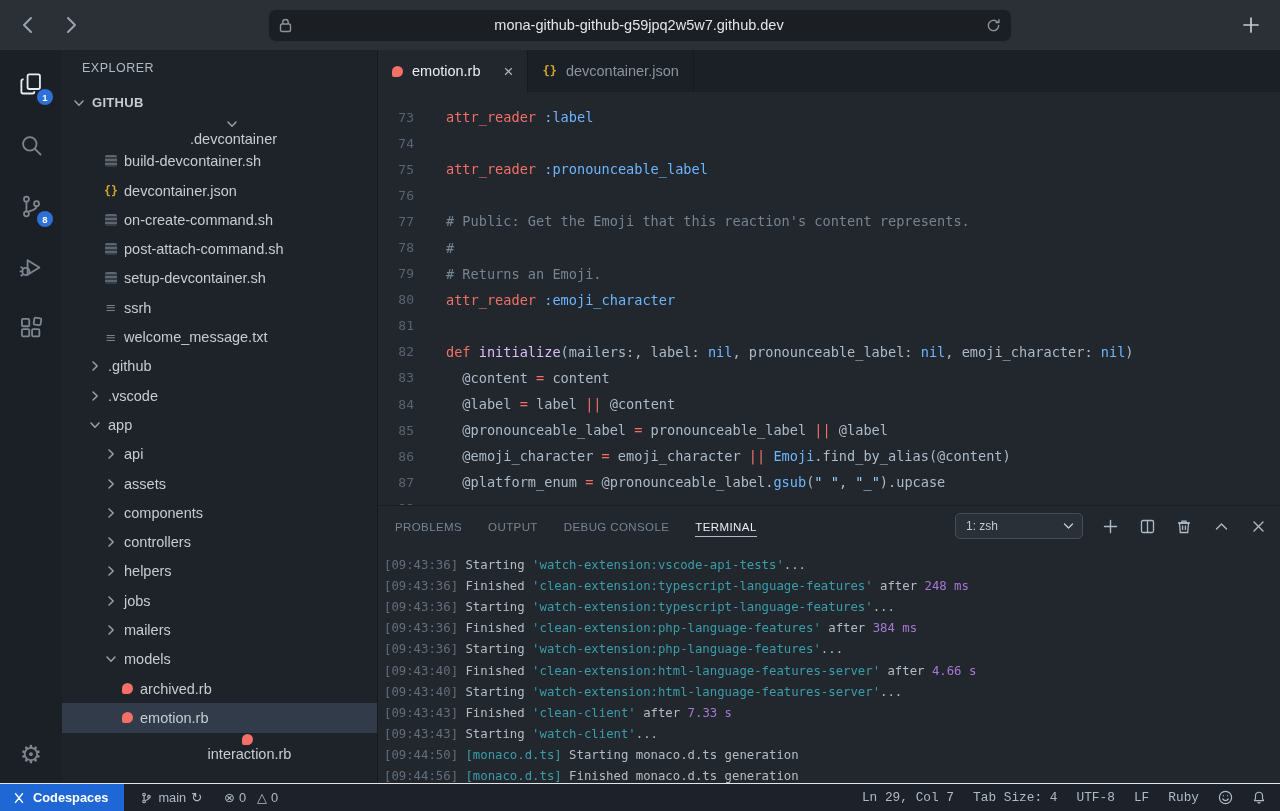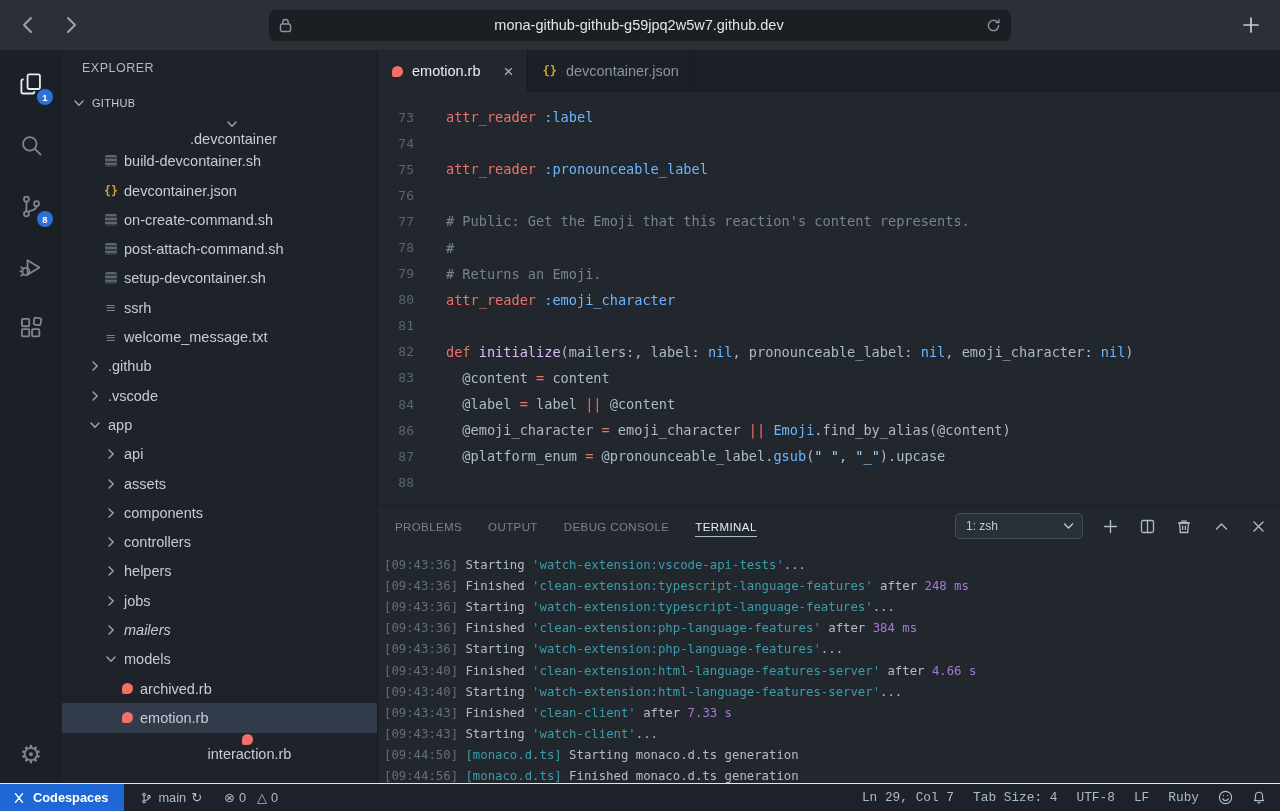--- a/index.html
+++ b/index.html
@@ -32,21 +32,21 @@
   .act-gear { position:absolute; bottom:14px; left:0; width:62px; display:flex; justify-content:center;
     color:#7d8590; font-size:25px; cursor:pointer; font-family:"DejaVu Sans", sans-serif; }
 
   
   .sidebar { width:316px; background:#1e232a; display:flex; flex-direction:column; border-right:1px solid #161a1f; }
   .sidebar-header { height:36px; line-height:36px; padding-left:20px; font-size:12.5px; letter-spacing:.5px;
     color:#b1bac4; }
   .tree { flex:1; overflow:hidden; padding-top:2px; }
   .trow { height:29.3px; display:flex; align-items:center; cursor:pointer; color:#c6ccd3; font-size:14.5px; }
   .trow.sel { background:#323b49; }
-  .trow.root .tlabel { font-weight:400; font-size:11px; letter-spacing:.3px; }
+  .trow.root .tlabel { font-weight:700; font-size:13px; letter-spacing:.3px; }
   .tchev { width:18px; height:16px; display:flex; align-items:center; justify-content:center; color:#99a1aa; }
   .tchev.down svg { transform:rotate(90deg); }
   .ficon { width:18px; height:16px; display:flex; align-items:center; justify-content:center; }
   .tlabel { margin-left:4px; white-space:nowrap; }
   .ic-ruby { width:11px; height:11px; background:#f47067; border-radius:50% 50% 50% 18%; display:inline-block; }
   .ic-json { color:#d4a72c; font-weight:700; font-size:11.5px; font-family:"DejaVu Sans Mono", monospace; }
   .ic-shell { width:12px; height:12px; border-radius:2px;
     background:repeating-linear-gradient(#5d6670 0 2px, #343c45 2px 4px); display:inline-block; }
   .ic-text { color:#768390; font-size:13px; font-family:"DejaVu Sans", sans-serif; }
 
@@ -302,21 +302,21 @@
           <span class="tlabel">helpers</span>
         </div>
         <div class="trow" style="padding-left: 40px;">
           <span class="tchev ">
             <svg width="12" height="12" viewBox="0 0 12 12">
               <path d="M4 2l4.2 4L4 10" fill="none" stroke="currentColor" stroke-width="1.5" stroke-linecap="round" stroke-linejoin="round"></path>
             </svg>
           </span>
           <span class="tlabel">jobs</span>
         </div>
-        <div class="trow" style="padding-left: 40px; font-style: italic;">
+        <div class="trow" style="padding-left: 40px;">
           <span class="tchev ">
             <svg width="12" height="12" viewBox="0 0 12 12">
               <path d="M4 2l4.2 4L4 10" fill="none" stroke="currentColor" stroke-width="1.5" stroke-linecap="round" stroke-linejoin="round"></path>
             </svg>
           </span>
           <span class="tlabel">mailers</span>
         </div>
         <div class="trow" style="padding-left: 40px;">
           <span class="tchev down">
             <svg width="12" height="12" viewBox="0 0 12 12">
@@ -400,20 +400,24 @@
           <span class="ln">82</span>
           <span class="ct"><span class="tk-k">def</span><span class="tk-p"> </span><span class="tk-f">initialize</span><span class="tk-p">(mailers:, label: </span><span class="tk-b">nil</span><span class="tk-p">, pronounceable_label: </span><span class="tk-b">nil</span><span class="tk-p">, emoji_character: </span><span class="tk-b">nil</span><span class="tk-p">)</span></span>
         </div>
         <div class="cl">
           <span class="ln">83</span>
           <span class="ct"><span class="tk-p">  @content </span><span class="tk-k">=</span><span class="tk-p"> content</span></span>
         </div>
         <div class="cl">
           <span class="ln">84</span>
           <span class="ct"><span class="tk-p">  @label </span><span class="tk-k">=</span><span class="tk-p"> label </span><span class="tk-k">||</span><span class="tk-p"> @content</span></span>
+        </div>
+        <div class="cl">
+          <span class="ln">85</span>
+          <span class="ct"><span class="tk-p">  @pronounceable_label </span><span class="tk-k">=</span><span class="tk-p"> pronounceable_label </span><span class="tk-k">||</span><span class="tk-p"> @label</span></span>
         </div>
         <div class="cl">
           <span class="ln">86</span>
           <span class="ct"><span class="tk-p">  @emoji_character </span><span class="tk-k">=</span><span class="tk-p"> emoji_character </span><span class="tk-k">||</span><span class="tk-p"> </span><span class="tk-b">Emoji</span><span class="tk-p">.find_by_alias(@content)</span></span>
         </div>
         <div class="cl">
           <span class="ln">87</span>
           <span class="ct"><span class="tk-p">  @platform_enum </span><span class="tk-k">=</span><span class="tk-p"> @pronounceable_label.</span><span class="tk-b">gsub</span><span class="tk-p">(</span><span class="tk-s">" "</span><span class="tk-p">, </span><span class="tk-s">"_"</span><span class="tk-p">).upcase</span></span>
         </div>
         <div class="cl">

